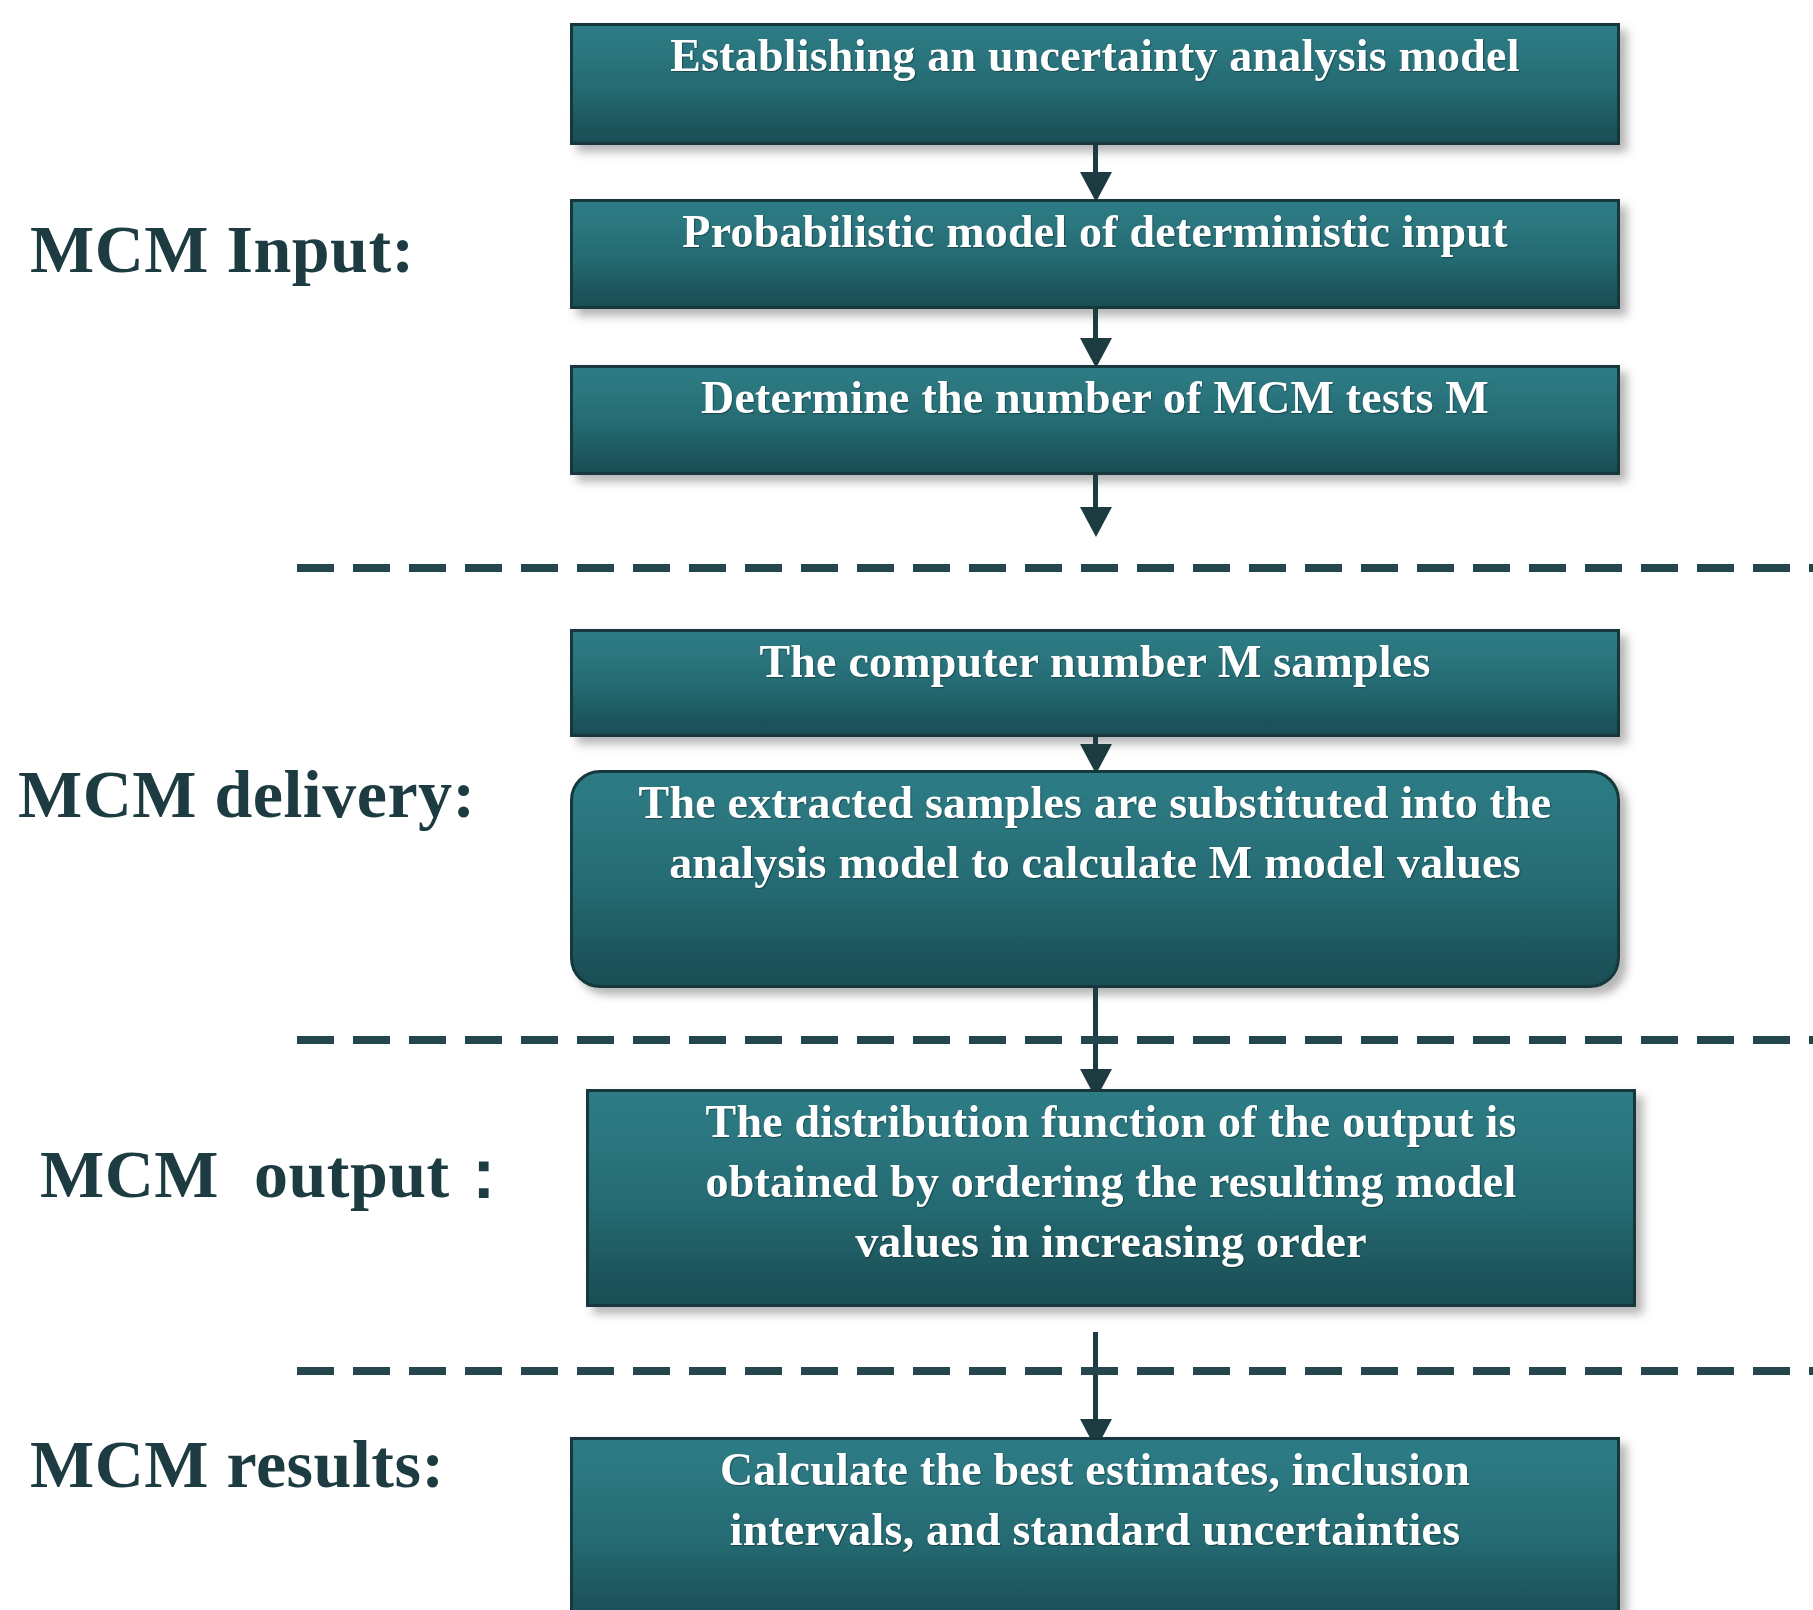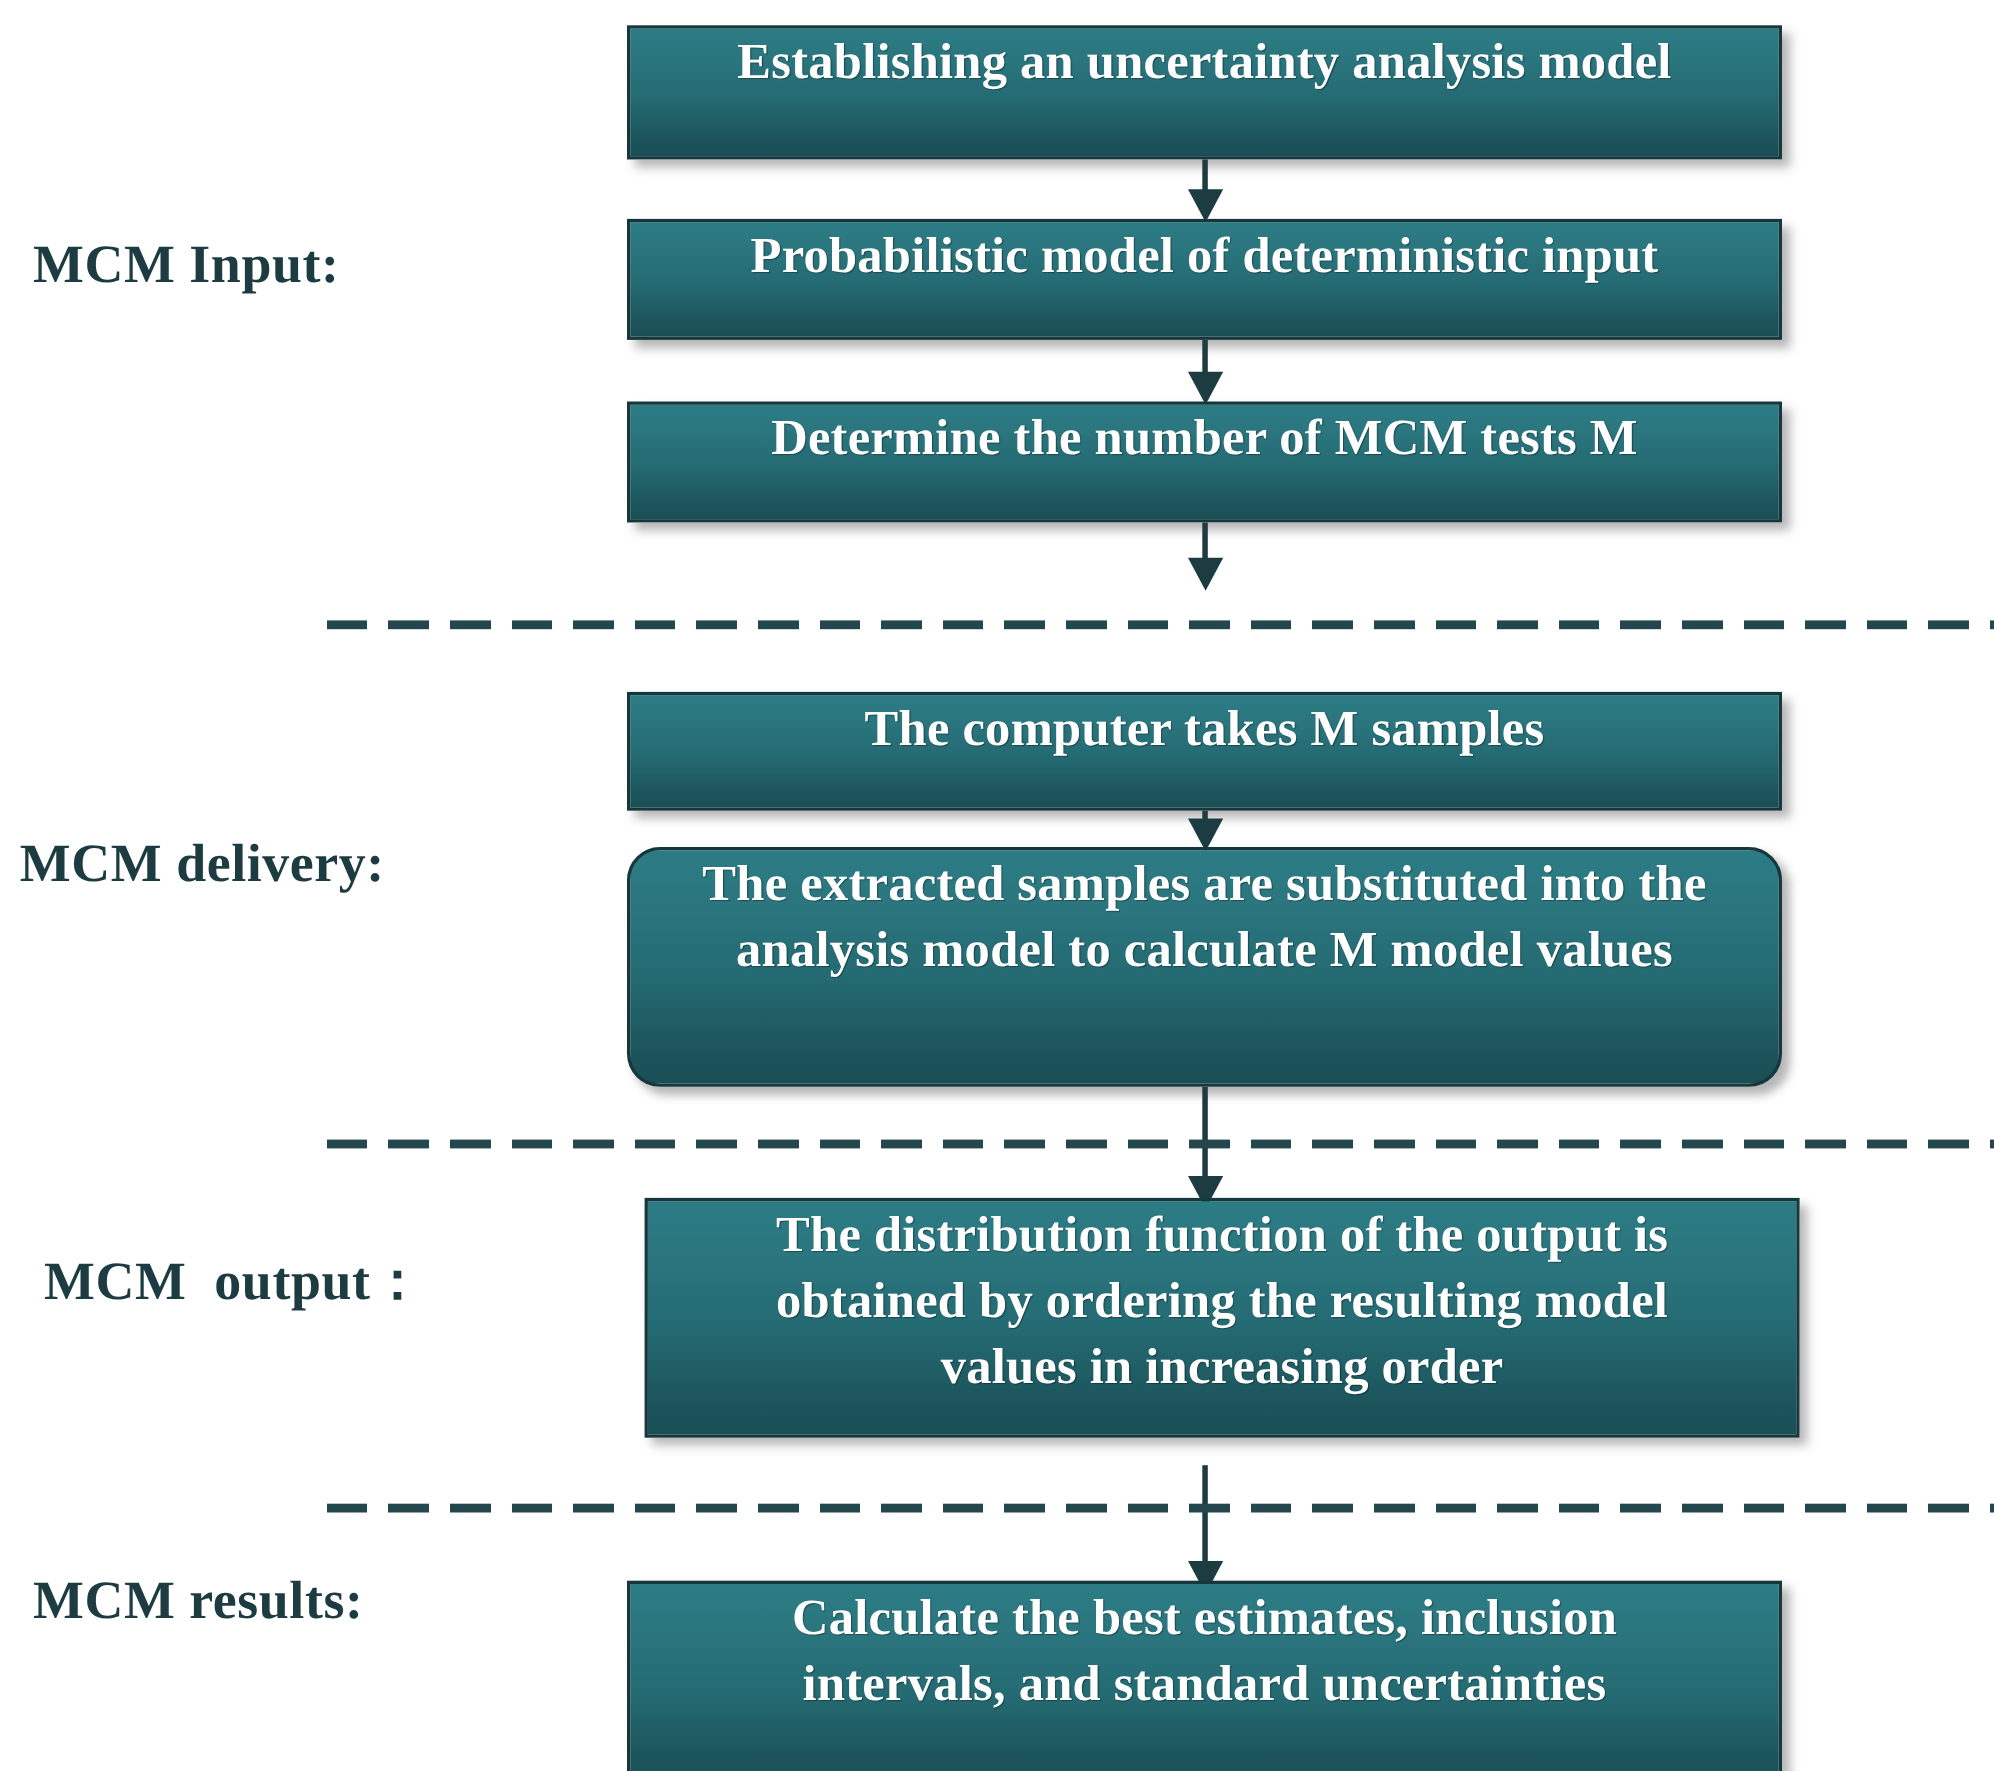--- a/index.html
+++ b/index.html
@@ -17,21 +17,21 @@
     height: 1610px;
     background: #ffffff;
     overflow: hidden;
   }
 
   
   .stage-label {
     position: absolute;
     font-family: "Liberation Serif", "DejaVu Serif", serif;
     font-weight: bold;
-    font-size: 49px;
+    font-size: 68px;
     line-height: 1;
     color: #1d3c41;
     white-space: pre;
     letter-spacing: 0.5px;
   }
 
   
   .node {
     position: absolute;
     box-sizing: border-box;
@@ -124,21 +124,21 @@
   </div>
 
   <div class="connector" style="left:1093px; top:475px; width:5px; height:63px;">
     <div class="conn-line" style="height:35px;"></div>
     <div class="conn-head" style="top:32px;"></div>
   </div>
 
   <div class="divider" style="left:297px; top:564px; width:1516px;"></div>
 
   <div class="node" style="left:570px; top:629px; width:1050px; height:108px;">
-    <div class="node-text">The computer takes M samples</div>
+    <div class="node-text">The computer number M samples</div>
   </div>
 
   <div class="connector" style="left:1093px; top:737px; width:5px; height:36px;">
     <div class="conn-line" style="height:10px;"></div>
     <div class="conn-head" style="top:7px;"></div>
   </div>
 
   <div class="node" style="left:570px; top:770px; width:1050px; height:218px;border-radius:30px;">
     <div class="node-text" style="max-width:940px;">The extracted samples are substituted into the analysis model to calculate M model values</div>
   </div>

